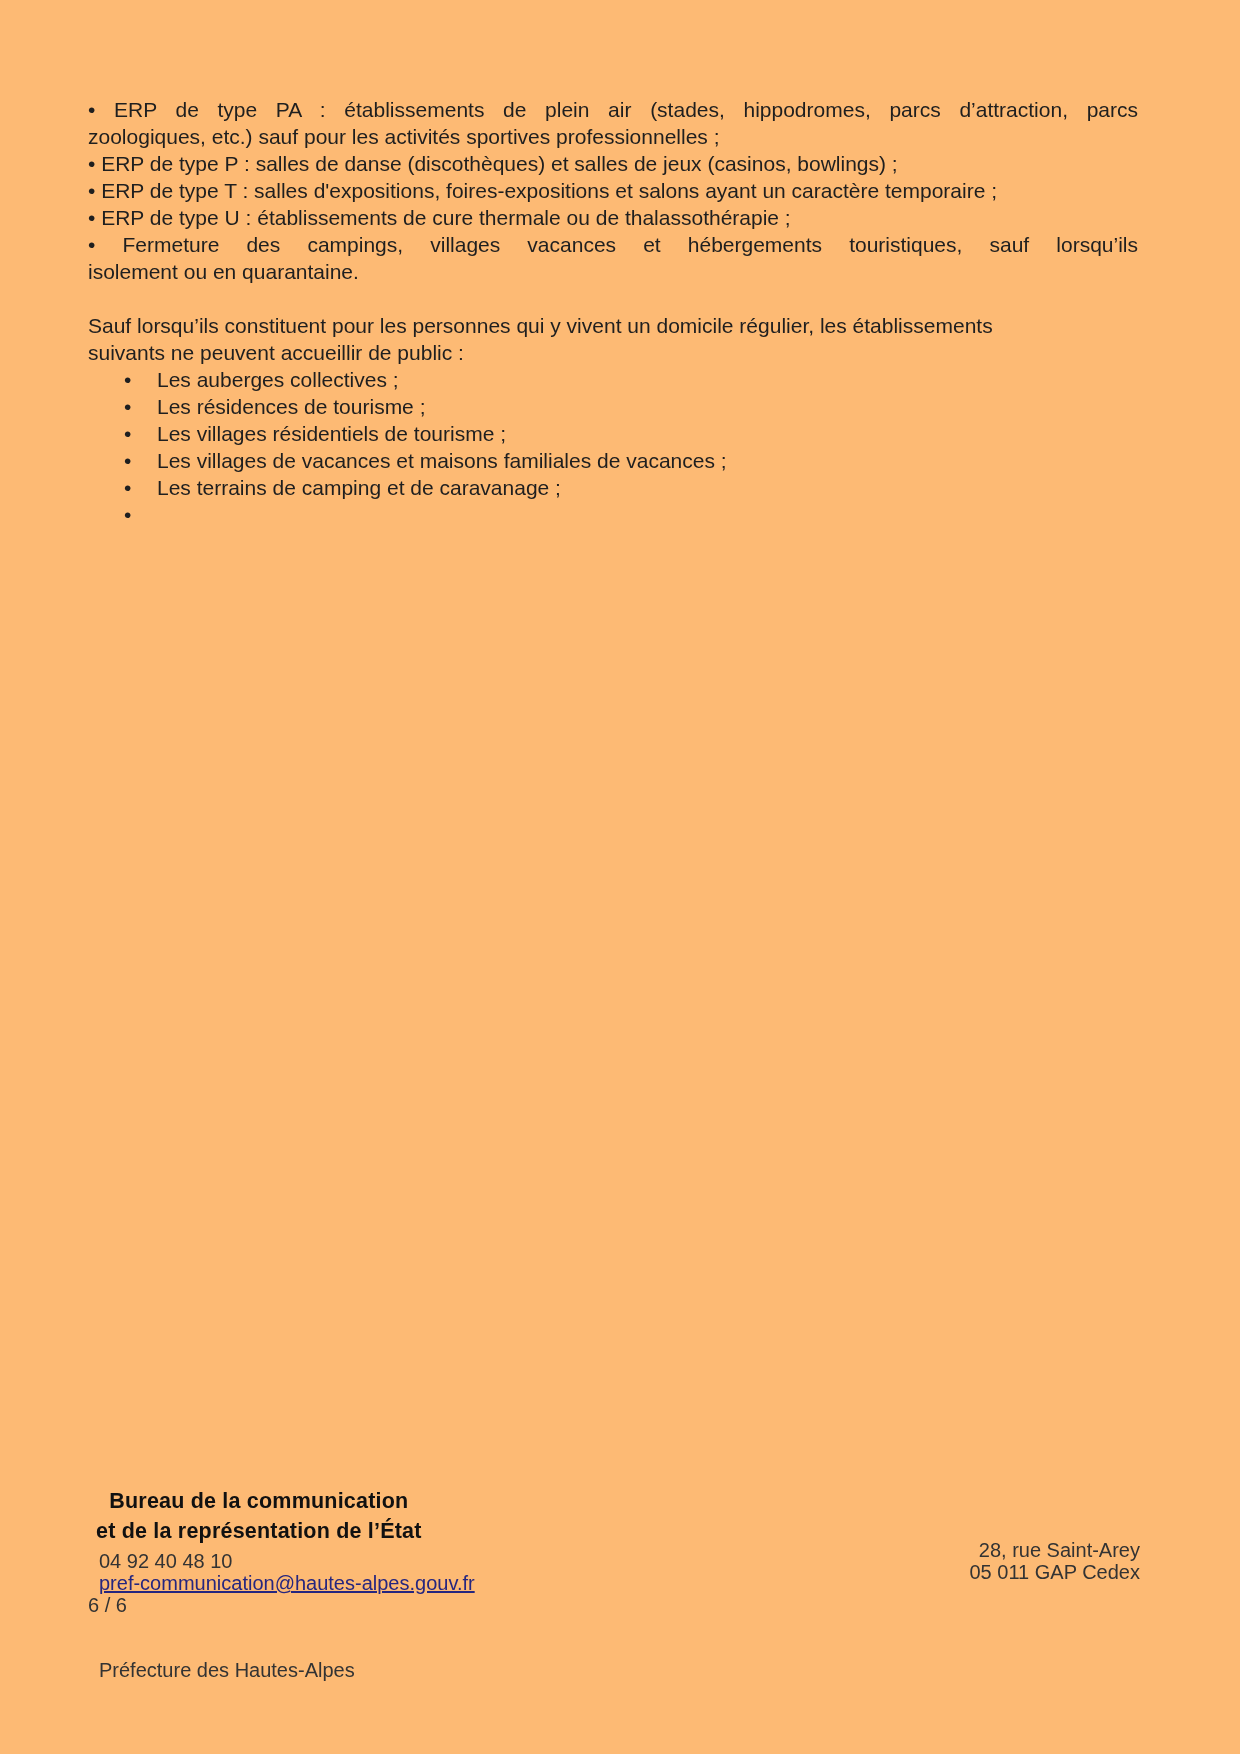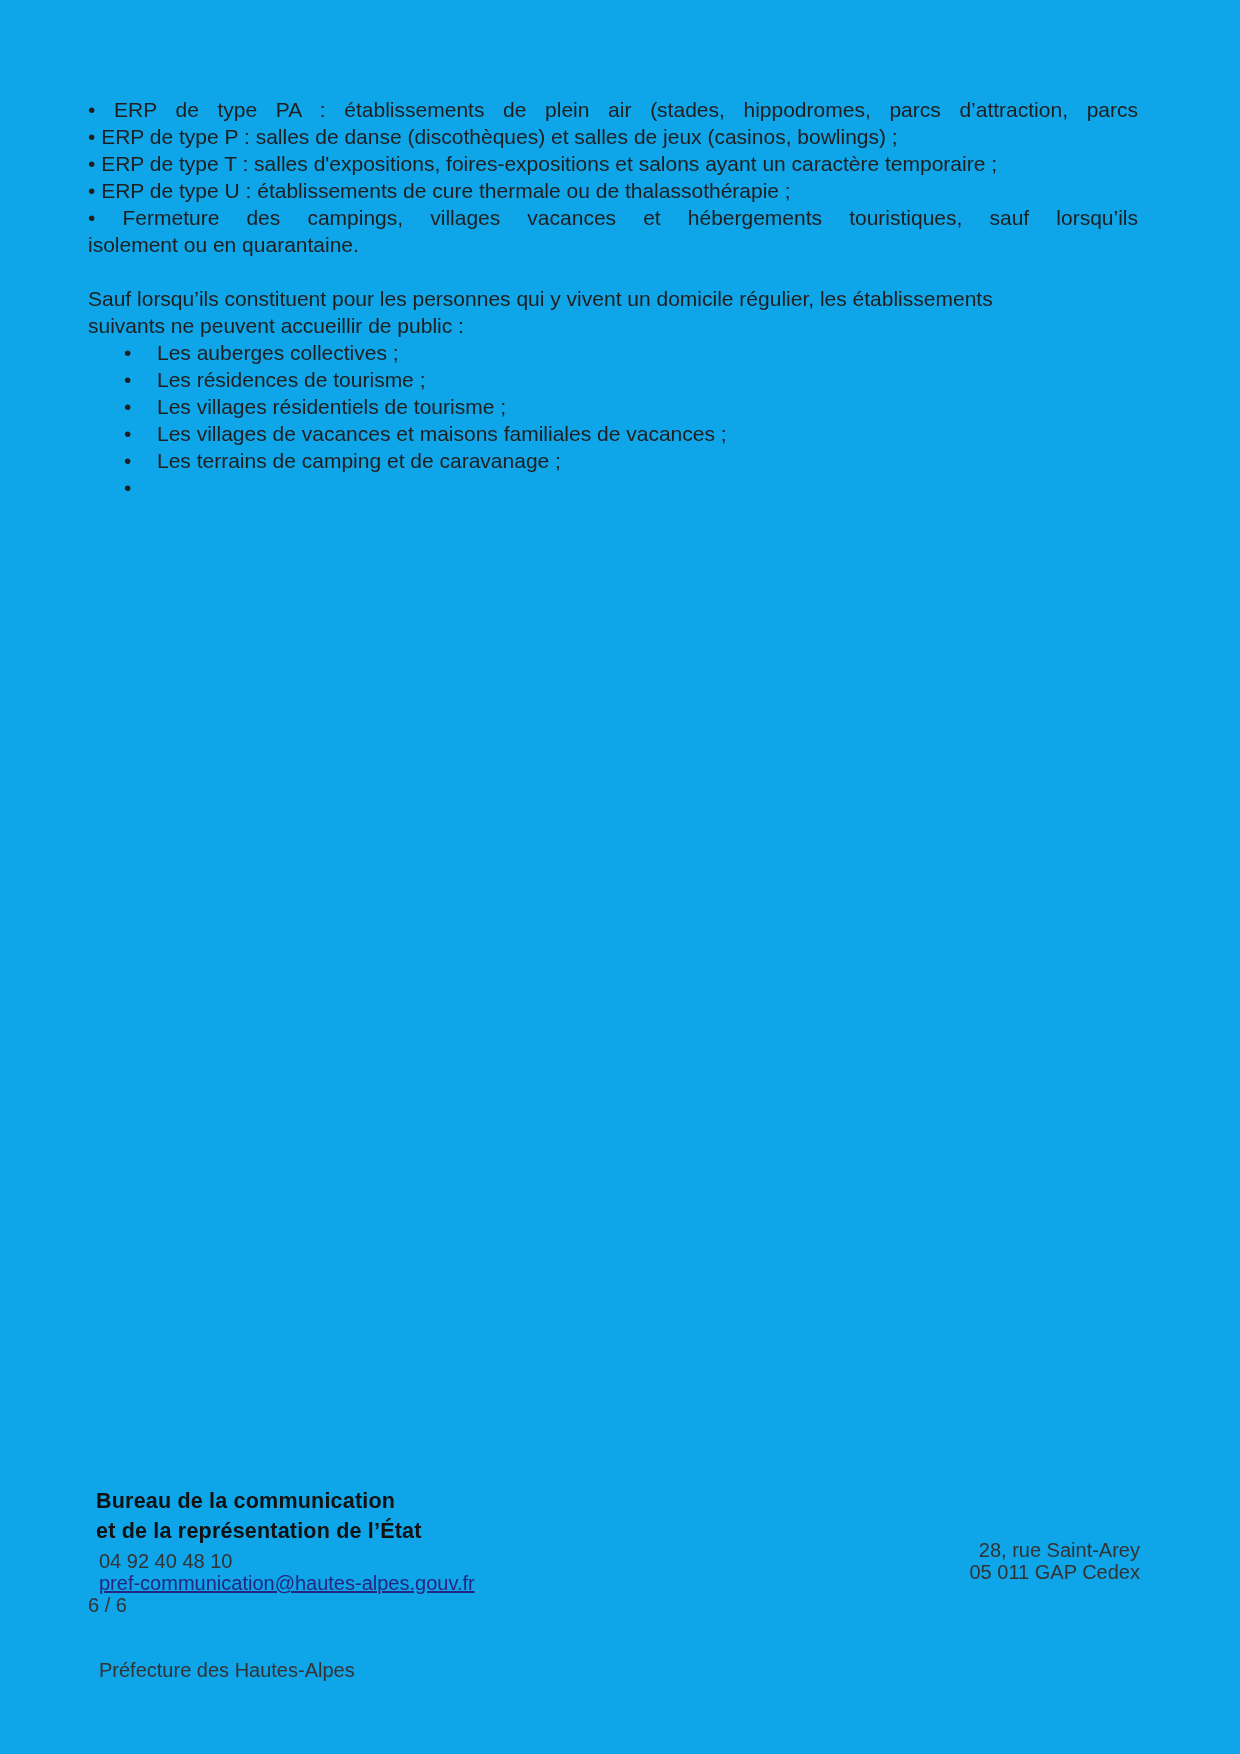--- a/index.html
+++ b/index.html
@@ -4,21 +4,21 @@
 <style>
   html, body {
     margin: 0;
     padding: 0;
     background: #ffffff;
   }
   .page {
     position: relative;
     width: 1240px;
     height: 1754px;
-    background: #0ea5e9;
+    background: #fdba74;
     font-family: "Liberation Sans", sans-serif;
     color: #1f1f1f;
     overflow: hidden;
   }
   
   .content {
     position: absolute;
     left: 88px;
     top: 96px;
     width: 1050px;
@@ -53,20 +53,21 @@
   
   .f-title {
     position: absolute;
     left: 96px;
     top: 1486px;
     font-size: 21.5px;
     line-height: 30px;
     font-weight: 700;
     color: #111111;
     letter-spacing: 0.2px;
+    text-align: center;
   }
   .f-small {
     font-size: 20px;
     line-height: 22px;
     color: #333333;
   }
   .f-phone {
     position: absolute;
     left: 99px;
     top: 1550px;
@@ -100,20 +101,21 @@
     text-align: right;
   }
 </style>
 </head>
 <body>
 
 <div class="page">
 
   <div class="content">
     <div class="line just">• ERP de type PA : établissements de plein air (stades, hippodromes, parcs d’attraction, parcs</div>
+    <div class="line">zoologiques, etc.) sauf pour les activités sportives professionnelles ;</div>
     <div class="line">• ERP de type P : salles de danse (discothèques) et salles de jeux (casinos, bowlings) ;</div>
     <div class="line">• ERP de type T : salles d'expositions, foires-expositions et salons ayant un caractère temporaire ;</div>
     <div class="line">• ERP de type U : établissements de cure thermale ou de thalassothérapie ;</div>
     <div class="line just">• Fermeture des campings, villages vacances et hébergements touristiques, sauf lorsqu’ils</div>
     <div class="line">isolement ou en quarantaine.</div>
 
     <div class="spacer"></div>
 
     <div class="line">Sauf lorsqu’ils constituent pour les personnes qui y vivent un domicile régulier, les établissements</div>
     <div class="line">suivants ne peuvent accueillir de public :</div>

